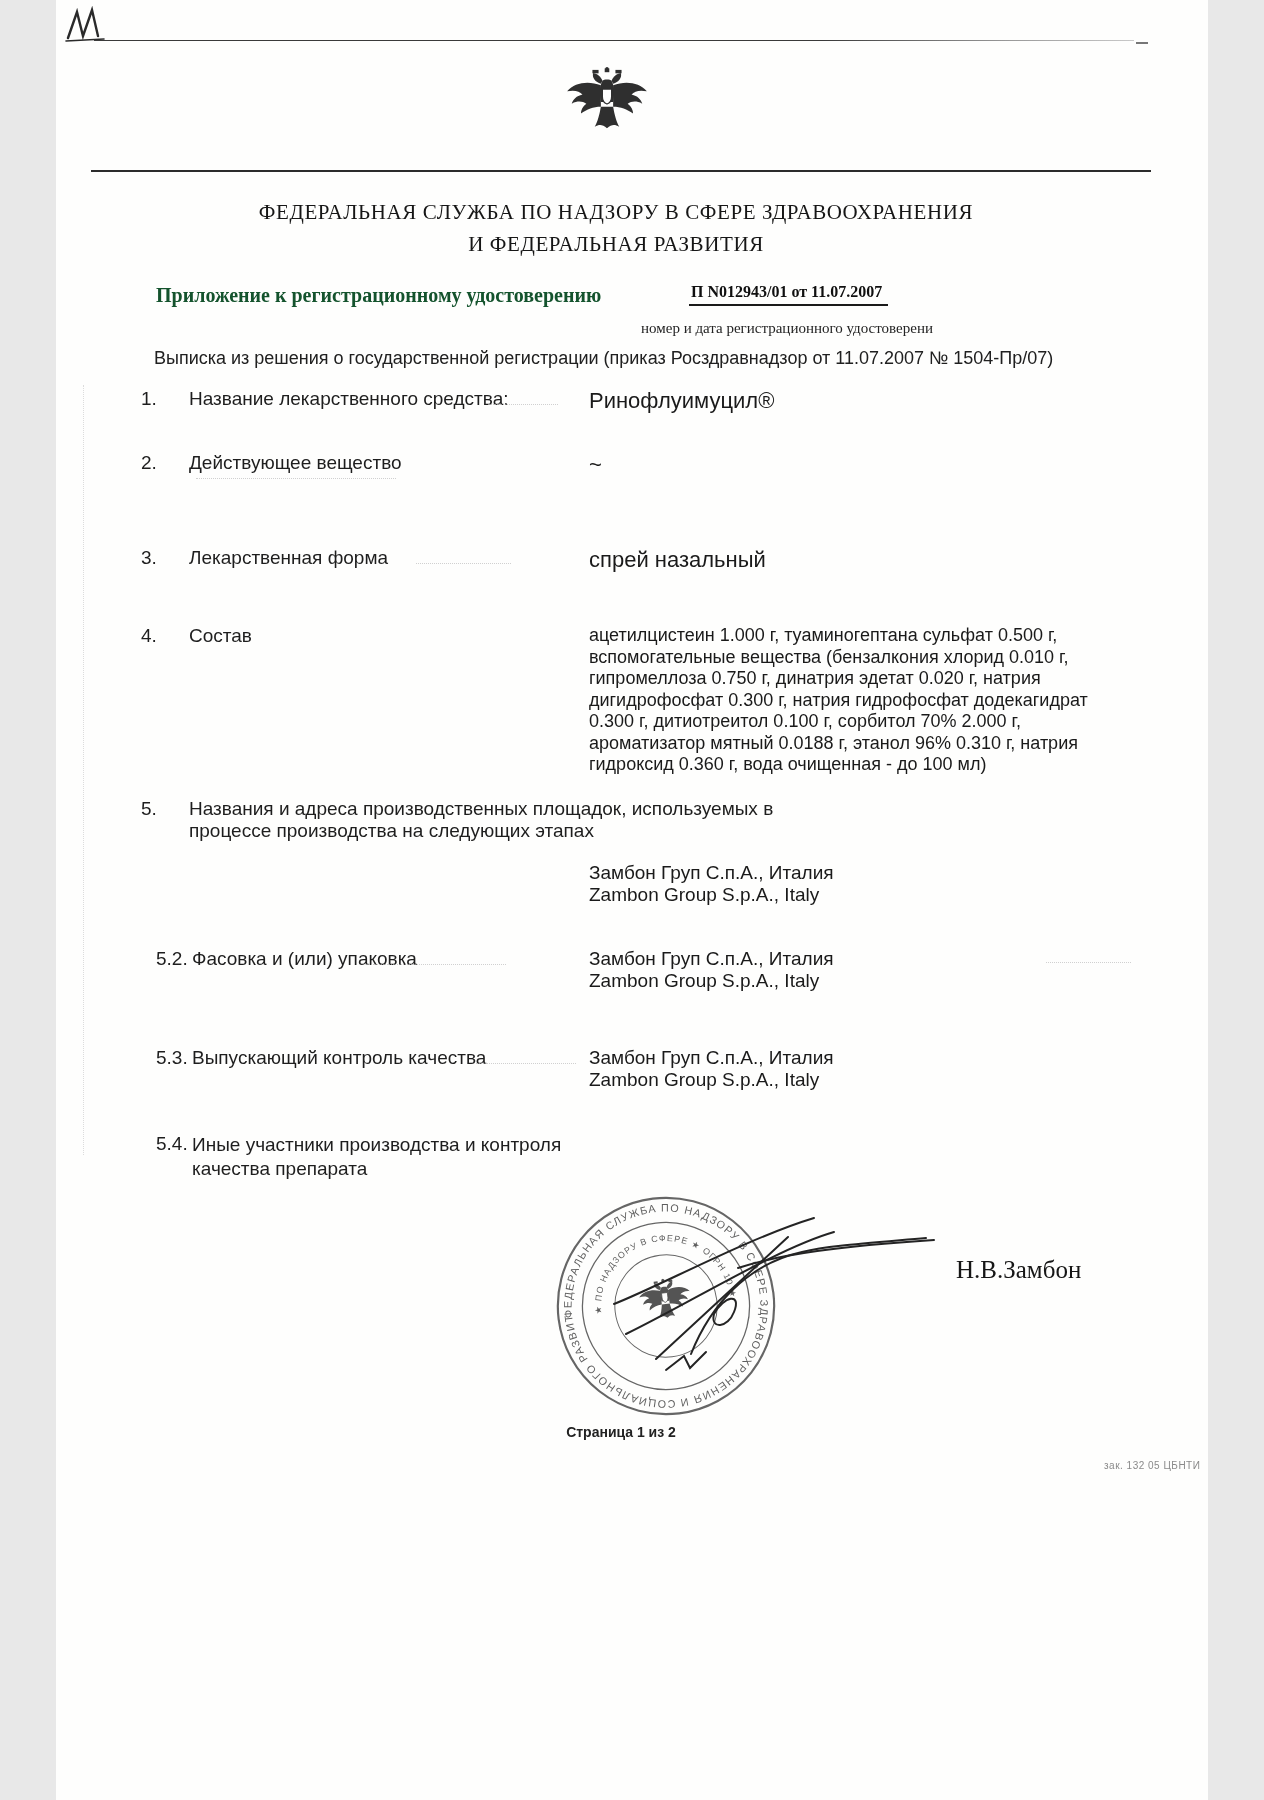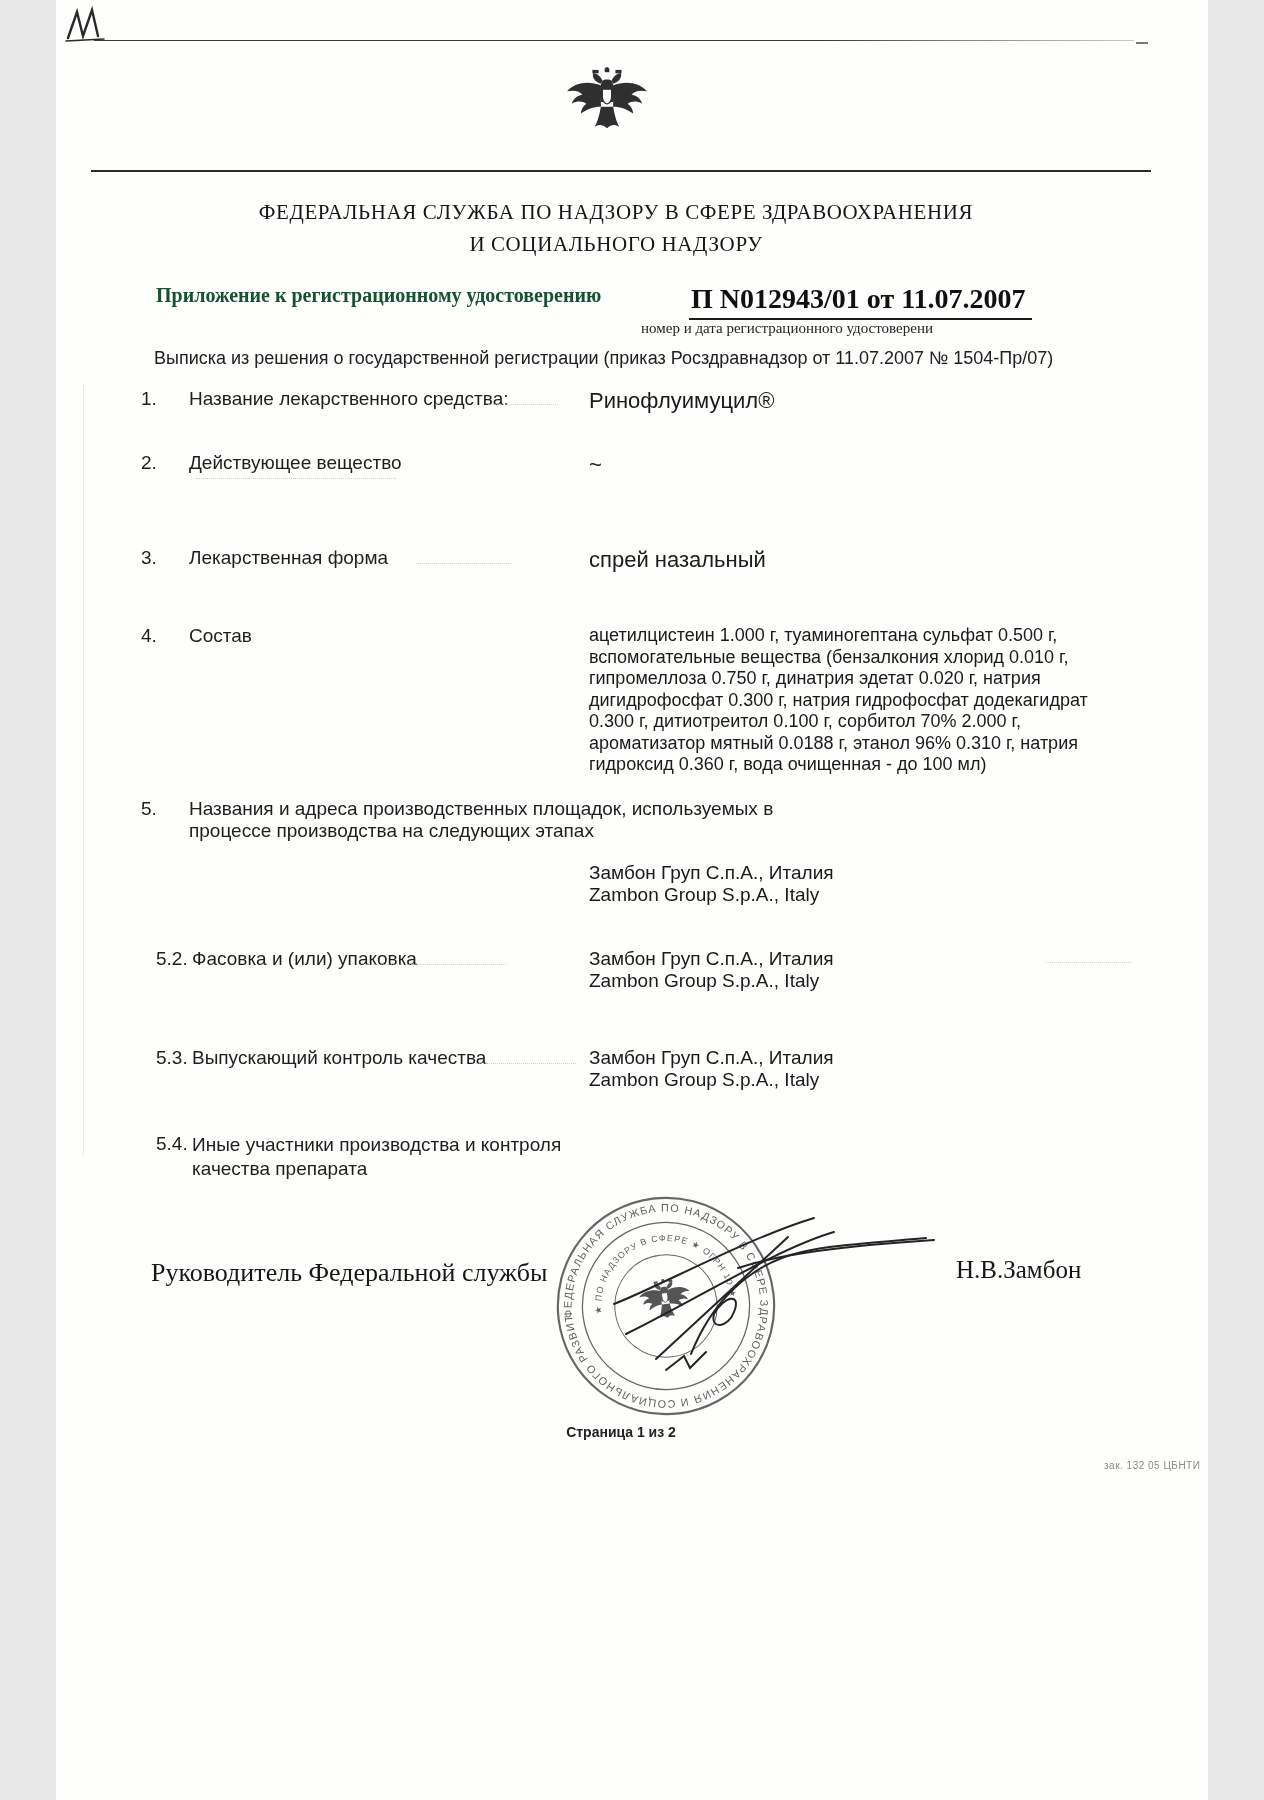--- a/index.html
+++ b/index.html
@@ -26,21 +26,21 @@
   .header-line{
     left:0;top:200px;width:1120px;
     text-align:center;
     font-size:21px;letter-spacing:.6px;
     color:#161616;
   }
   .header-line2{top:232px;}
 
   .appendix-label{left:100px;top:284px;font-size:20px;font-weight:bold;color:#14532d;}
   .reg-number{
-    left:633px;top:283px;font-size:28px;font-weight:bold;color:#101010;
+    left:633px;top:283px;font-size:16px;font-weight:bold;color:#101010;
     border-bottom:2px solid #1a1a1a;padding:0 6px 3px 2px;
   }
   .number-caption{left:585px;top:320px;font-size:15px;color:#242424;}
   .extract-line{left:98px;top:348px;font-size:18px;color:#202020;}
 
   .row-num{width:48px;flex:0 0 48px;font-size:19px;color:#1e1e1e;}
   .row-label{font-size:19px;color:#1e1e1e;}
   .item-row{display:flex;left:85px;}
   .item-value{left:533px;font-size:22px;color:#1a1a1a;}
   .composition{width:528px;line-height:21.5px;font-size:18px;}
@@ -95,21 +95,21 @@
   <div class="abs top-right-dash"></div>
   <div class="abs margin-line"></div>
 
   <svg class="abs" style="left:505px;top:66px;width:92px;height:86px" viewBox="0 0 120 110">
     <use href="#eagle"></use>
   </svg>
 
   <div class="abs divider"></div>
 
   <div class="abs serif header-line">ФЕДЕРАЛЬНАЯ СЛУЖБА ПО НАДЗОРУ В СФЕРЕ ЗДРАВООХРАНЕНИЯ</div>
-  <div class="abs serif header-line header-line2">И СОЦИАЛЬНОГО НАДЗОРУ</div>
+  <div class="abs serif header-line header-line2">И ФЕДЕРАЛЬНАЯ РАЗВИТИЯ</div>
 
   <div class="abs serif appendix-label">Приложение к регистрационному удостоверению</div>
   <div class="abs serif reg-number">П N012943/01 от 11.07.2007</div>
   <div class="abs serif number-caption">номер и дата регистрационного удостоверени</div>
   <div class="abs sans extract-line">Выписка из решения о государственной регистрации (приказ Росздравнадзор  от 11.07.2007 № 1504-Пр/07)</div>
 
   <div class="abs item-row" style="top:388px">
     <div class="row-num">1.</div>
     <div class="row-label">Название лекарственного средства:</div>
   </div>
@@ -165,21 +165,20 @@
     <div>Замбон Груп С.п.А., Италия</div>
     <div>Zambon Group S.p.A., Italy</div>
   </div>
   <div class="abs dots" style="left:420px;top:1063px;width:100px"></div>
 
   <div class="abs sub-row" style="top:1133px">
     <div class="sub-num">5.4.</div>
     <div class="sub-label" style="width:382px;line-height:24px">Иные участники производства и контроля качества препарата</div>
   </div>
 
-  <div class="abs serif supervisor">Руководитель Федеральной службы</div>
 
   <svg class="abs stamp-wrap" viewBox="0 0 240 240">
     <defs>
       <path id="ringO" d="M120,120 m-96,0 a96,96 0 1,1 192,0 a96,96 0 1,1 -192,0"></path>
       <path id="ringI" d="M120,120 m-66,0 a66,66 0 1,1 132,0 a66,66 0 1,1 -132,0"></path>
     </defs>
     <circle cx="120" cy="120" r="110" fill="none" stroke="#454545" stroke-width="2.2"></circle>
     <circle cx="120" cy="120" r="85" fill="none" stroke="#454545" stroke-width="1.3"></circle>
     <circle cx="120" cy="120" r="52" fill="none" stroke="#454545" stroke-width="1"></circle>
     <text font-size="11" letter-spacing="1.2">

